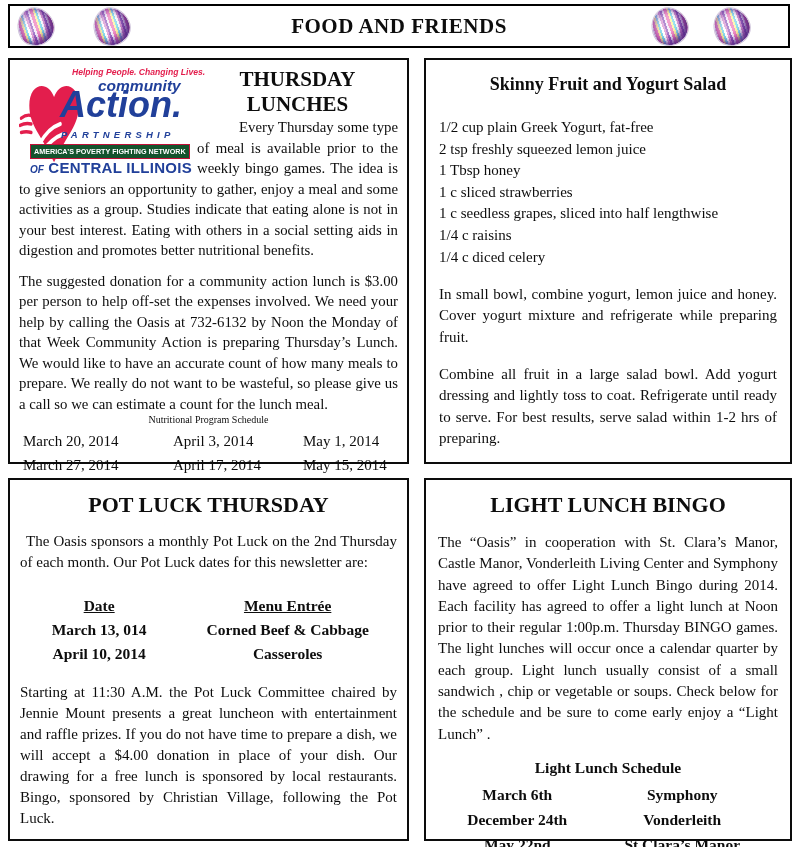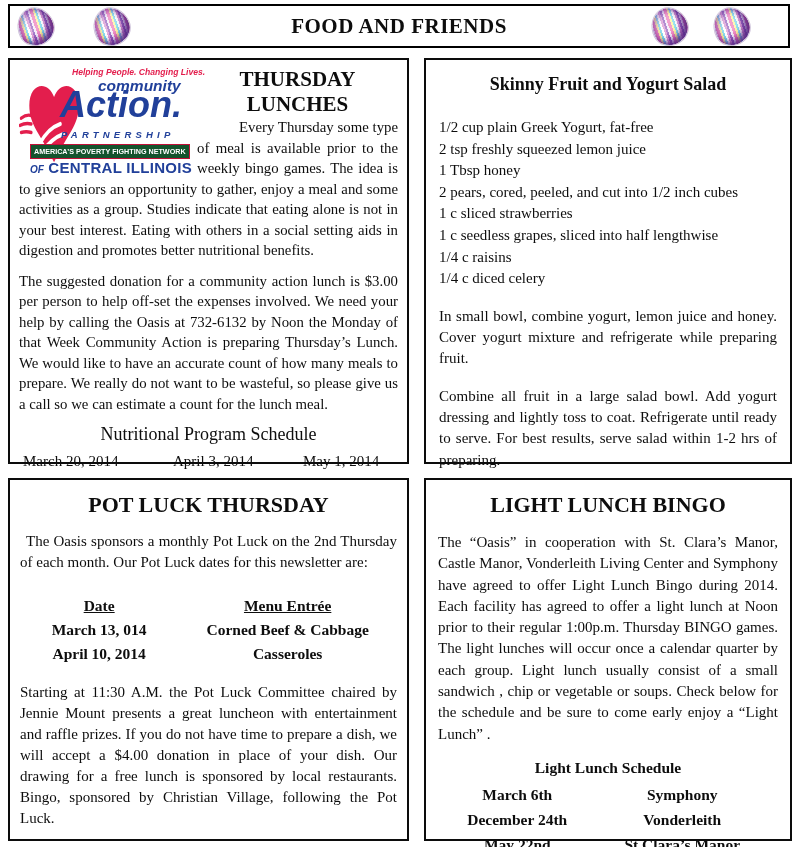--- a/index.html
+++ b/index.html
@@ -51,21 +51,21 @@
                   font-style:italic;letter-spacing:4.2px;color:#21409a;white-space:nowrap;}
   .ca-network{position:absolute;left:11px;top:77px;background:#14532d;color:#fff;font-size:7.2px;
               font-weight:bold;padding:2px 3px;white-space:nowrap;border:1px solid #c21038;}
   .ca-region-line{position:absolute;left:11px;top:92px;color:#21409a;white-space:nowrap;}
   .ca-of{font-size:10px;font-weight:bold;font-style:italic;}
   .ca-region{font-size:15px;font-weight:bold;letter-spacing:.3px;}
 
   .tl-p{font-size:14.8px;line-height:20.5px;}
   .tl-p1{text-indent:42px;}
   .tl-p2{margin-top:10px;}
-  .tl-sched-title{text-align:center;font-size:18px;margin-top:10px;}
+  .tl-sched-title{text-align:center;font-size:10px;}
   .tl-sched{display:grid;grid-template-columns:150px 130px 1fr;row-gap:4px;
             font-size:15px;line-height:20px;margin-top:6px;padding-left:4px;}
 
   
   .rc-ing{margin-top:22px;}
   .rc-ing p{font-size:15px;line-height:21.6px;}
   .rc-step{font-size:15px;line-height:21.3px;margin-top:16px;}
 
   
   .pl-intro{font-size:15px;line-height:21px;margin-top:13px;text-indent:6px;}
@@ -132,21 +132,20 @@
     <span>May 29, 2014</span>
   </div>
 </section>
 
 <section class="box" id="box-recipe">
   <h2>Skinny Fruit and Yogurt Salad</h2>
   <div class="rc-ing">
     <p>1/2 cup plain Greek Yogurt, fat-free</p>
     <p>2 tsp freshly squeezed lemon juice</p>
     <p>1 Tbsp honey</p>
-    <p>2 pears, cored, peeled, and cut into 1/2 inch cubes</p>
     <p>1 c sliced strawberries</p>
     <p>1 c seedless grapes, sliced into half lengthwise</p>
     <p>1/4 c raisins</p>
     <p>1/4 c diced celery</p>
   </div>
   <p class="rc-step just">In small bowl, combine yogurt, lemon juice and honey. Cover yogurt mixture and refrigerate while preparing fruit.</p>
   <p class="rc-step just">Combine all fruit in a large salad bowl.  Add yogurt dressing and lightly toss to coat.  Refrigerate until ready to serve. For best results, serve salad within 1-2 hrs of preparing.</p>
 </section>
 
 <section class="box" id="box-potluck">

